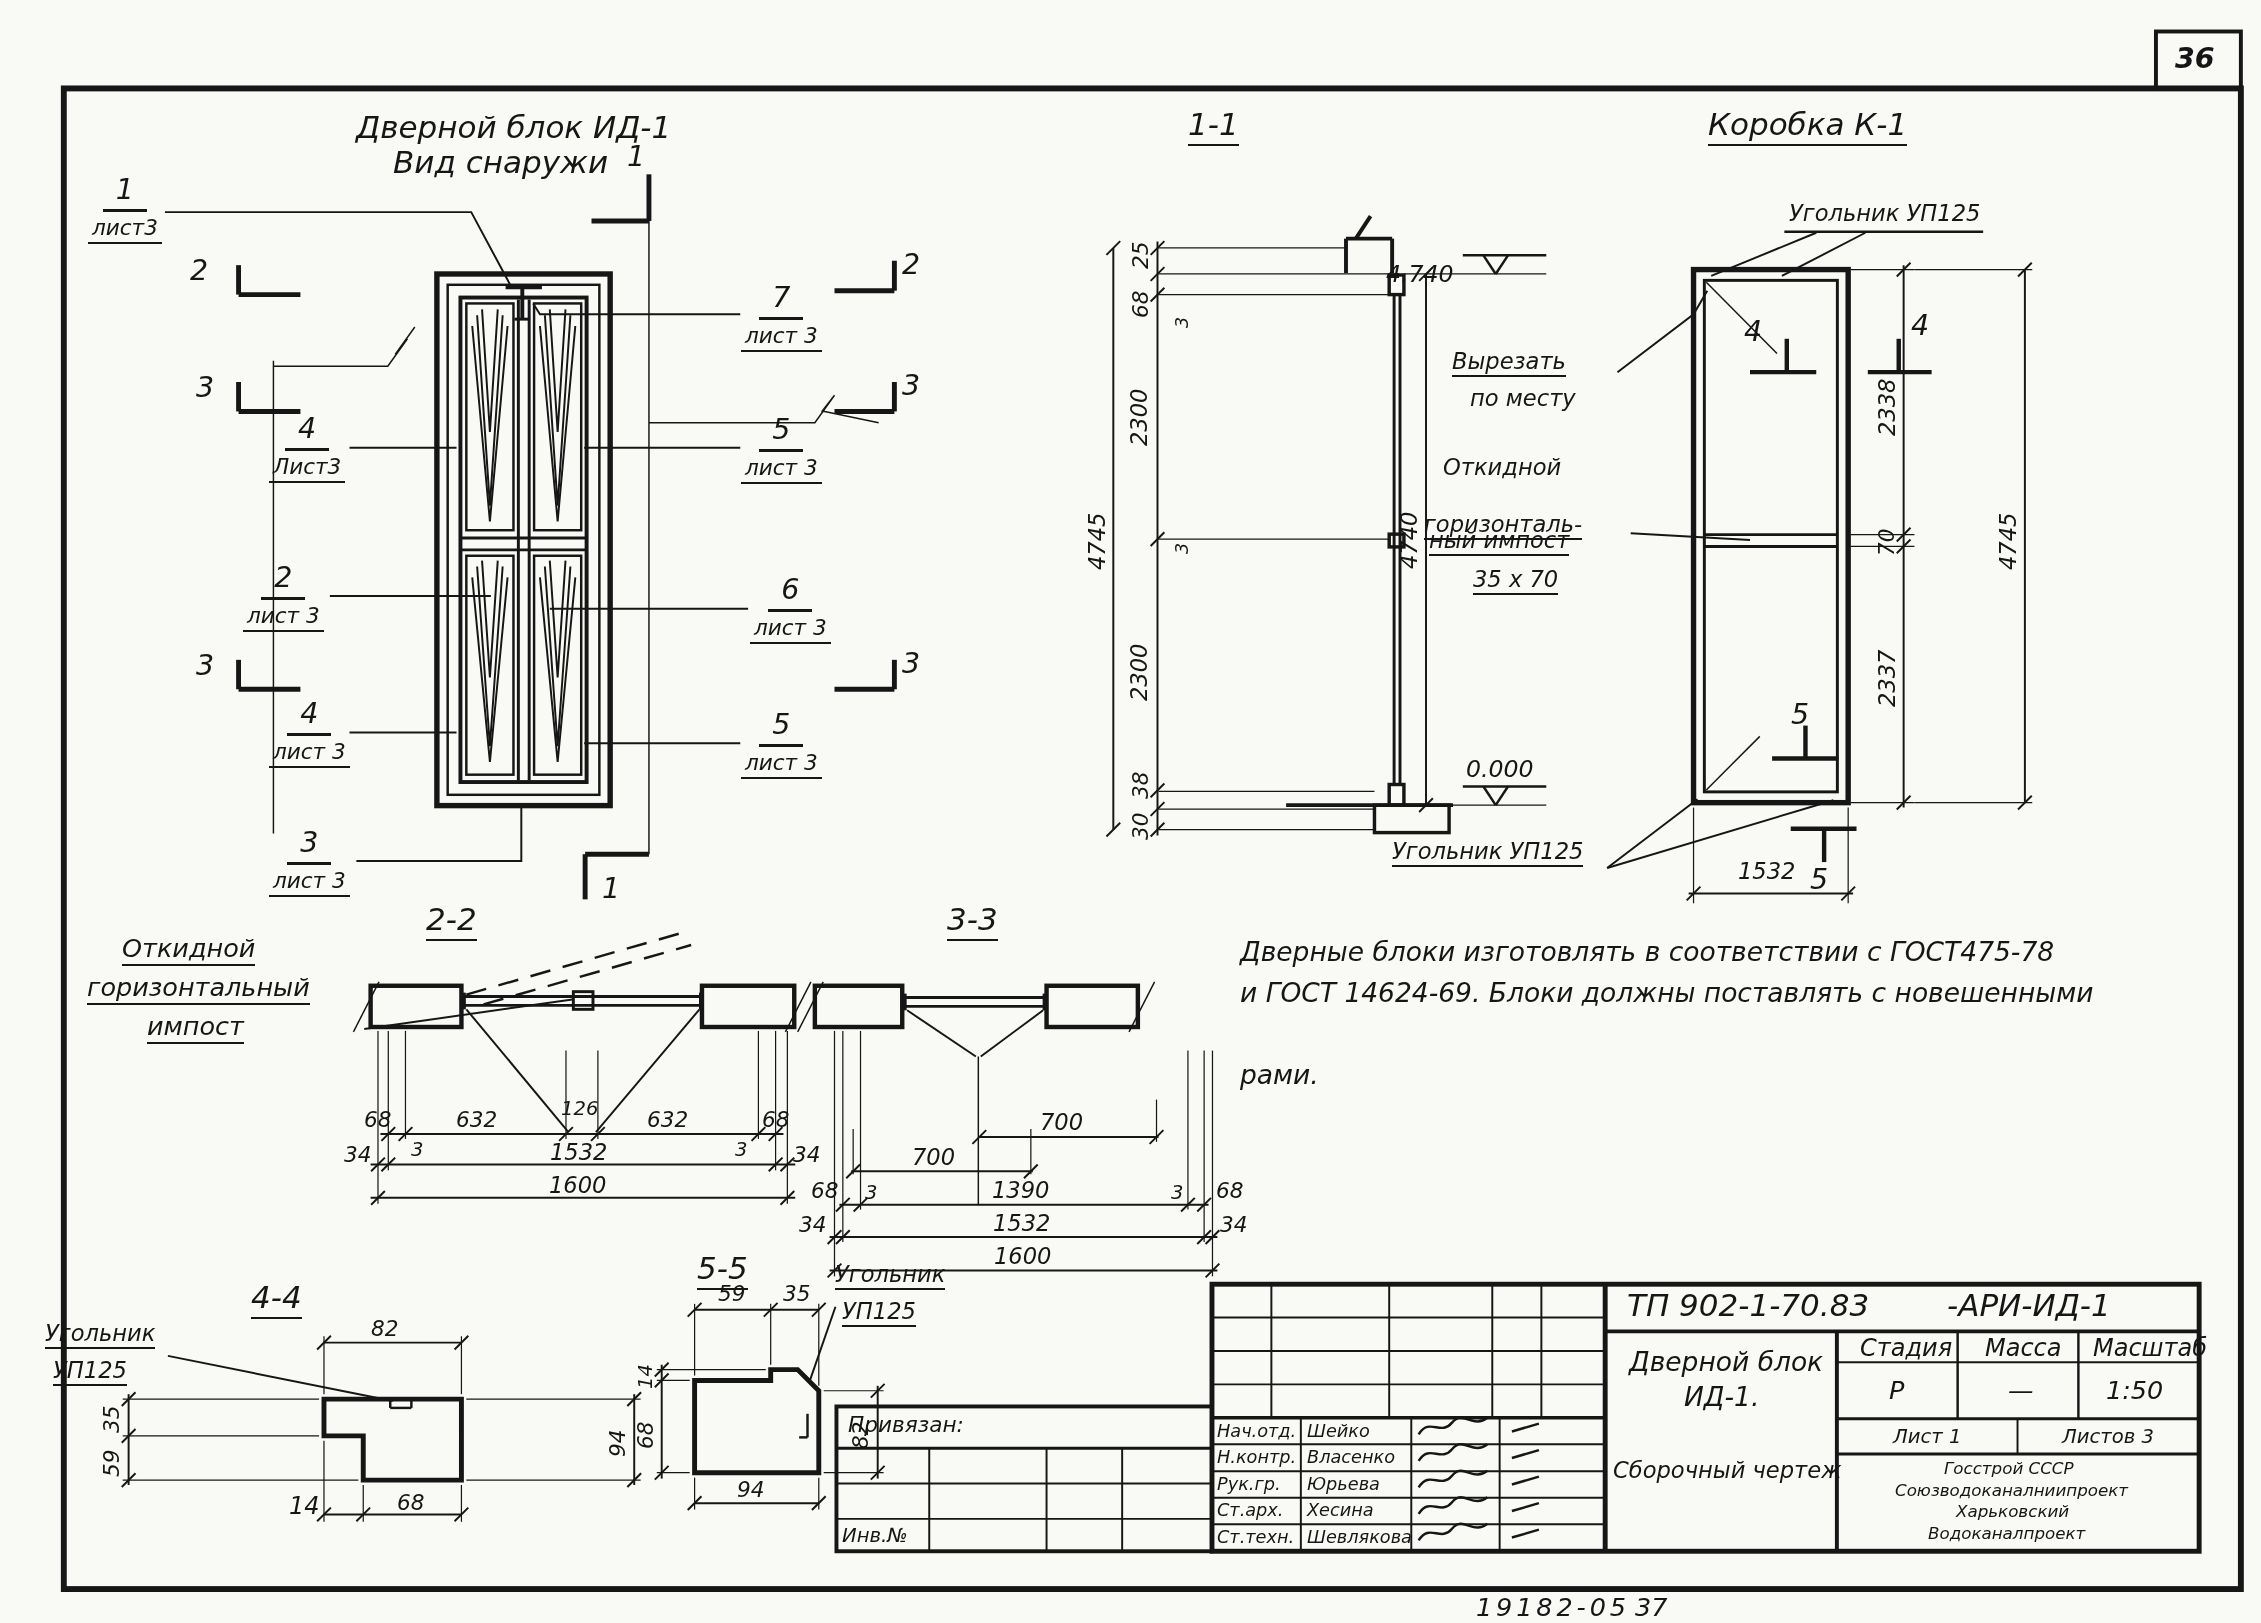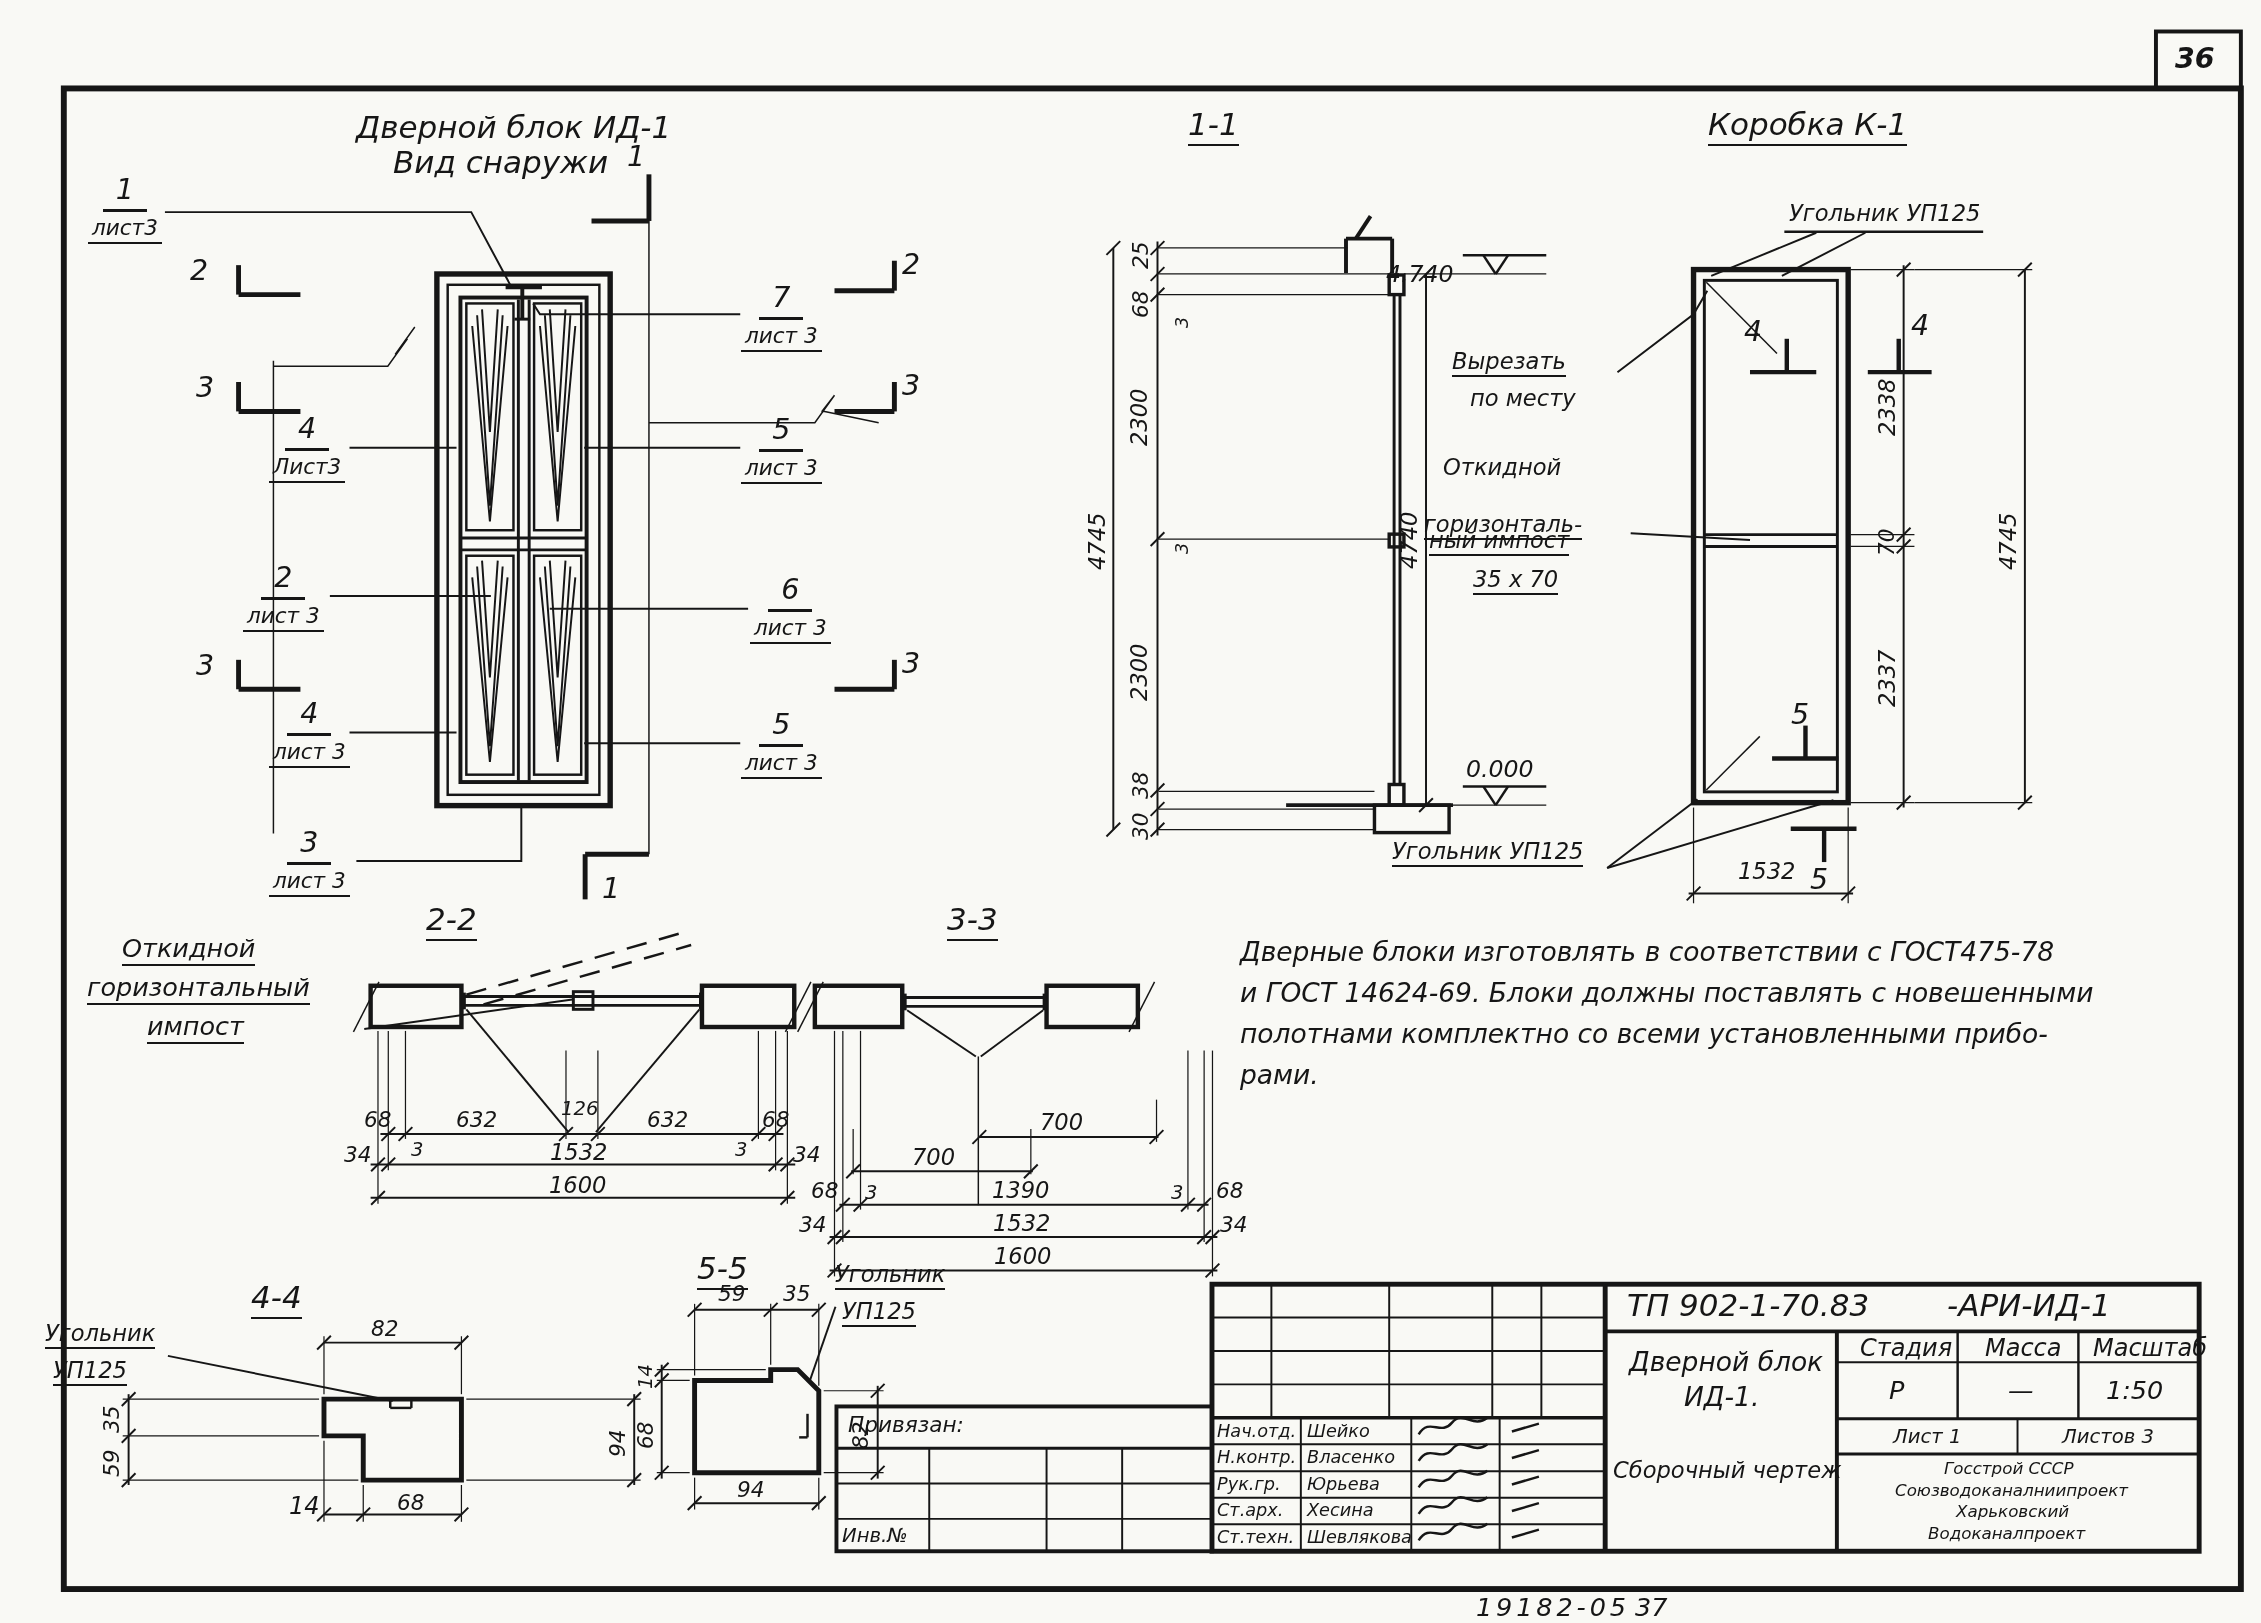--- a/index.html
+++ b/index.html
@@ -512,21 +512,20 @@
 <div class="lbl t58" style="left:1791px;top:701px;">5</div>
 <div class="lbl t58" style="left:1810px;top:866px;">5</div>
 <div class="lbl t46 rot" style="left:1876px;top:436px;">2338</div>
 <div class="lbl t44 rot" style="left:1876px;top:556px;">70</div>
 <div class="lbl t46 rot" style="left:1876px;top:707px;">2337</div>
 <div class="lbl t46 rot" style="left:1997px;top:570px;">4745</div>
 <div class="lbl t46" style="left:1738px;top:860px;">1532</div>
 
 <div class="lbl t54" style="left:1240px;top:939px;">Дверные блоки изготовлять в соответствии с ГОСТ475-78</div>
 <div class="lbl t54" style="left:1240px;top:980px;">и ГОСТ 14624-69. Блоки должны поставлять с новешенными</div>
-<div class="lbl t54" style="left:1240px;top:1021px;">полотнами комплектно со всеми установленными прибо-</div>
 <div class="lbl t54" style="left:1240px;top:1062px;">рами.</div>
 
 <div class="lbl t64 ul" style="left:426px;top:904px;">2-2</div>
 <div class="lbl t52 ul-thin" style="left:122px;top:936px;">Откидной</div>
 <div class="lbl t52 ul-thin" style="left:87px;top:975px;">горизонтальный</div>
 <div class="lbl t52 ul-thin" style="left:147px;top:1014px;">импост</div>
 <div class="lbl t44" style="left:364px;top:1109px;">68</div>
 <div class="lbl t44" style="left:456px;top:1109px;">632</div>
 <div class="lbl t40" style="left:561px;top:1099px;">126</div>
 <div class="lbl t44" style="left:647px;top:1109px;">632</div>

